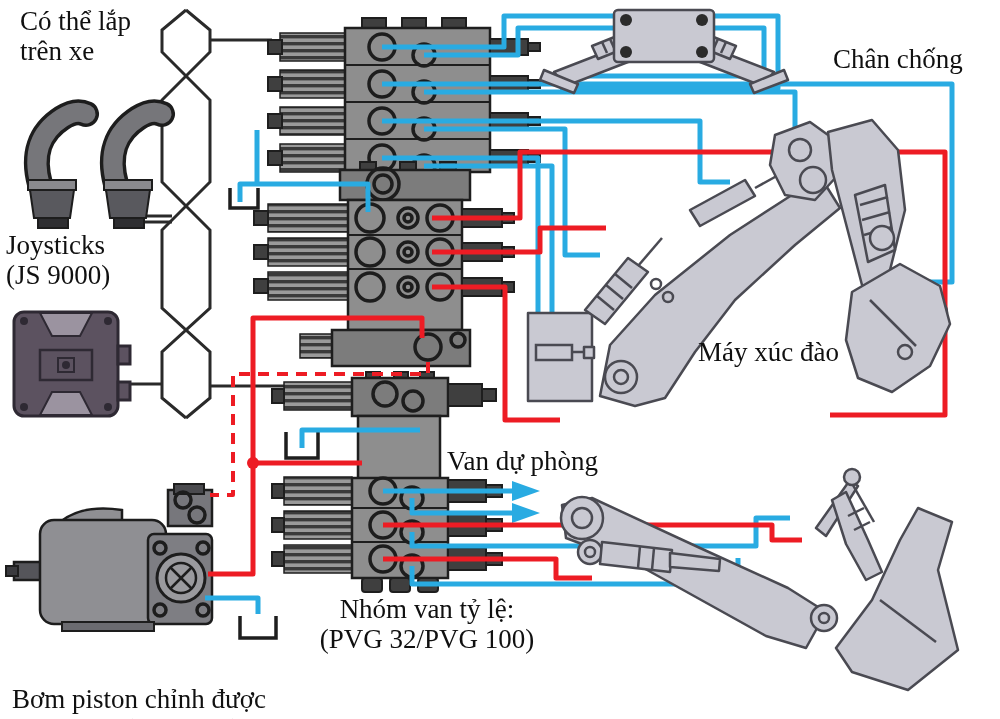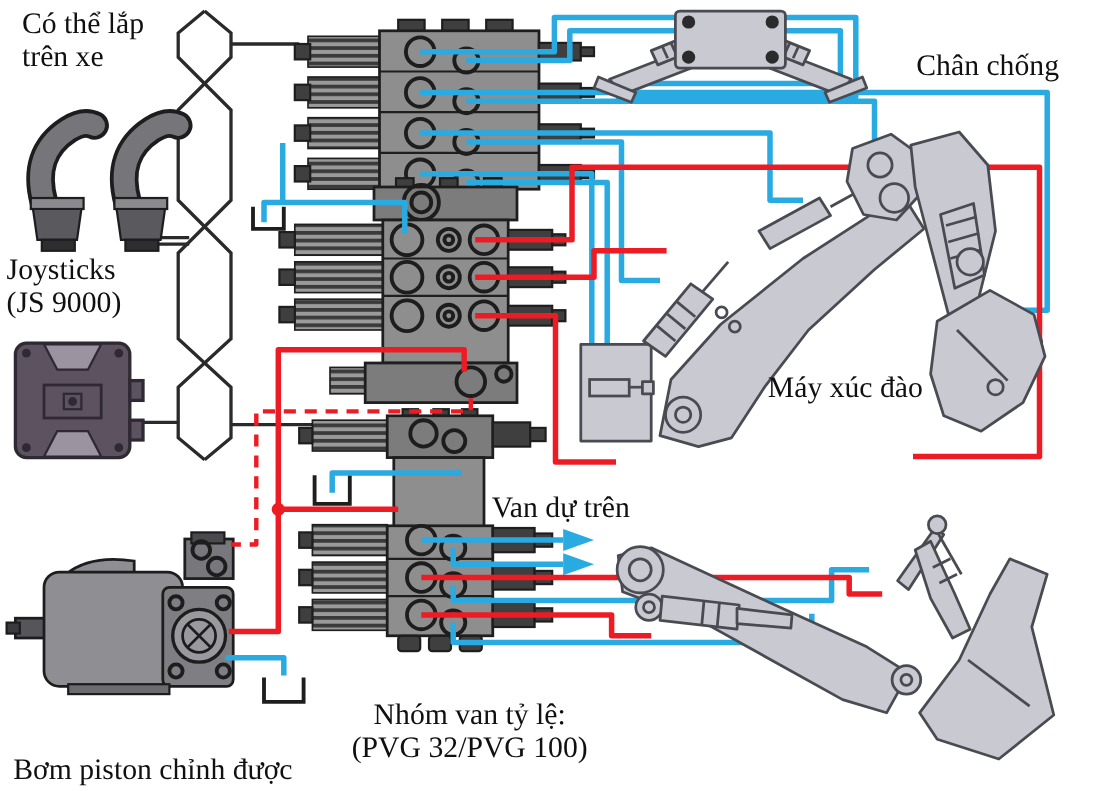--- a/index.html
+++ b/index.html
@@ -6,21 +6,21 @@
   .canvas{position:relative;width:1000px;height:719px;background:#fff;overflow:hidden;
           font-family:"Liberation Serif", "DejaVu Serif", serif;}
   svg{position:absolute;left:0;top:0;}
   .lbl{position:absolute;color:#101010;font-size:27px;line-height:1.12;white-space:pre-line;}
   .lbl-mountable{left:20px;top:6px;}
   .lbl-outrigger{left:833px;top:44px;}
   .lbl-joysticks{left:6px;top:230px;}
   .lbl-pilot-pump{left:6px;top:418px;}
   .lbl-excavator{left:698px;top:337px;}
   .lbl-spare-valve{left:447px;top:446px;}
-  .lbl-valve-group{left:296px;top:634px;width:262px;text-align:center;}
+  .lbl-valve-group{left:296px;top:594px;width:262px;text-align:center;}
   .lbl-loader{left:648px;top:625px;}
   .lbl-piston-pump{left:12px;top:646px;margin-top:38px;}
   .pipe-b{stroke:var(--pipe-blue,#29abe2);stroke-width:5;fill:none;stroke-linejoin:round;}
   .pipe-r{stroke:var(--pipe-red,#ed1c24);stroke-width:5;fill:none;stroke-linejoin:round;}
   .pipe-rd{stroke:var(--pipe-red,#ed1c24);stroke-width:4;fill:none;stroke-dasharray:11 8;stroke-linejoin:round;}
   .blk{fill:var(--component-gray,#8e8e8e);stroke:#1e1e1e;stroke-width:2.5;}
   .blk2{fill:#7c7c7c;stroke:#1e1e1e;stroke-width:2.5;}
   .dk{fill:#3f3f3f;stroke:#1e1e1e;stroke-width:2;}
   .port{fill:none;stroke:#1d1d1d;stroke-width:3.5;}
   .sep{stroke:#1e1e1e;stroke-width:2;}
@@ -326,19 +326,19 @@
     <path class="machl" d="M880,600 L936,642"></path>
   </g>
 </svg>
 
 <div class="lbl lbl-mountable">Có thể lắp
 trên xe</div>
 <div class="lbl lbl-outrigger">Chân chống</div>
 <div class="lbl lbl-joysticks">Joysticks
 (JS 9000)</div>
 <div class="lbl lbl-excavator">Máy xúc đào</div>
-<div class="lbl lbl-spare-valve">Van dự trên</div>
+<div class="lbl lbl-spare-valve">Van dự phòng</div>
 <div class="lbl lbl-valve-group">Nhóm van tỷ lệ:
 (PVG 32/PVG 100)</div>
 <div class="lbl lbl-piston-pump">Bơm piston chỉnh được
 lưu lượng (Serier 45)</div>
 
 </div>
 
 </body></html>

